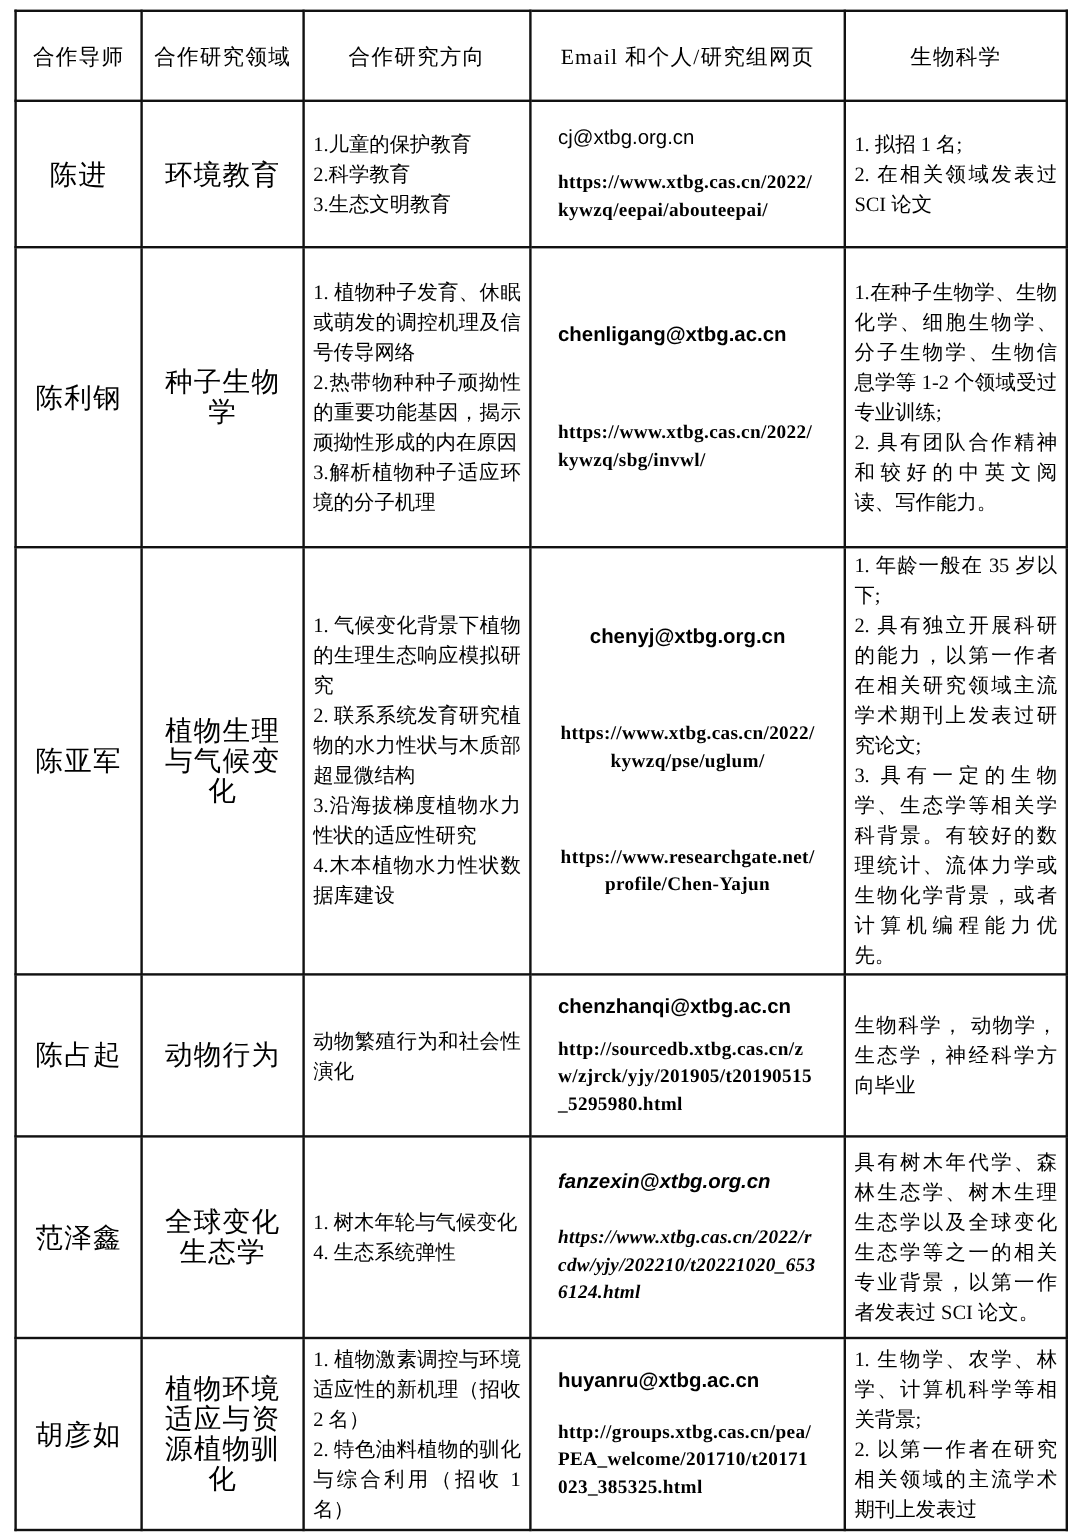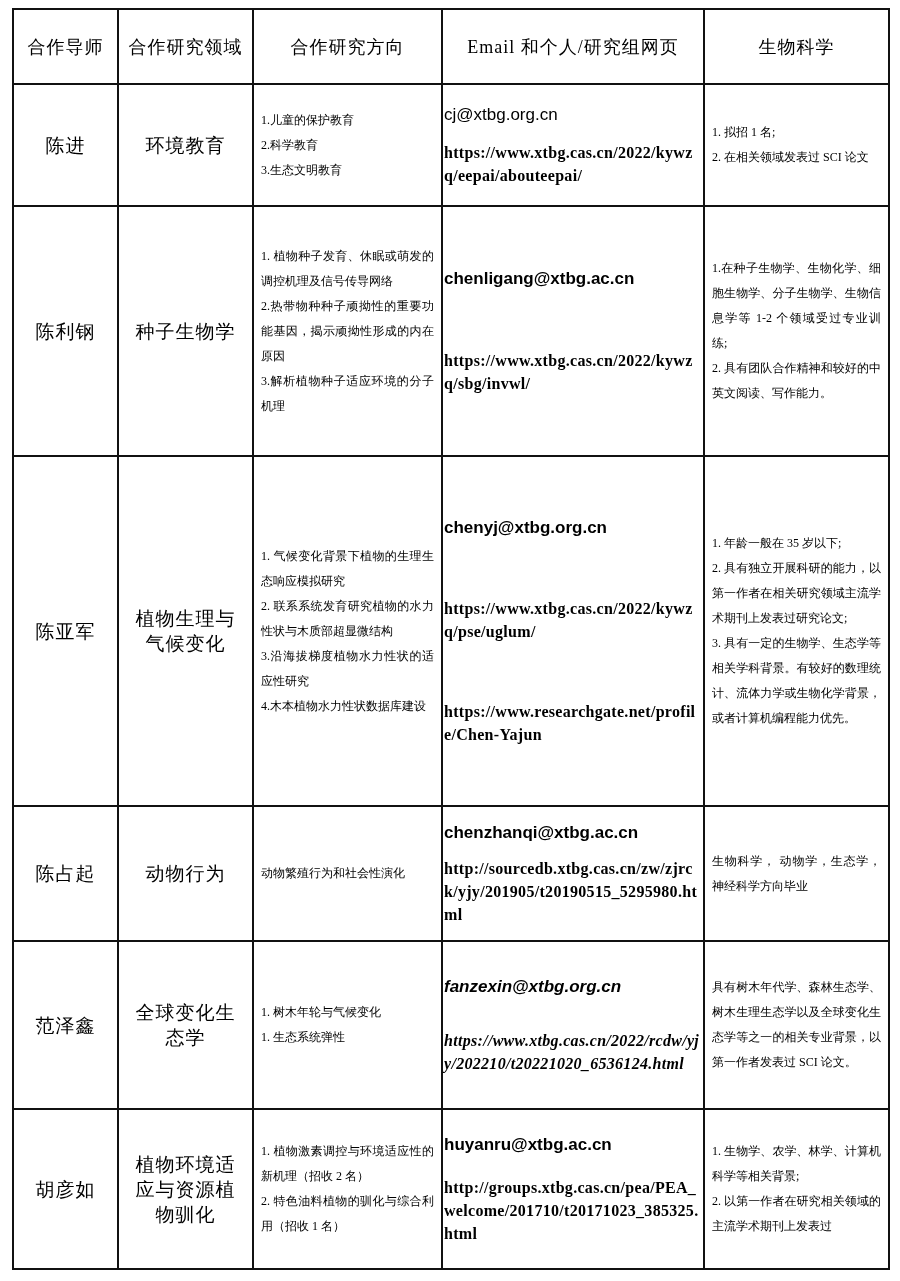--- a/index.html
+++ b/index.html
@@ -49,46 +49,46 @@
   th {
     font-weight: 400;
     font-size: 18px;
     text-align: center;
     vertical-align: middle;
     letter-spacing: 1px;
   }
   td.cell-center {
     text-align: center;
     vertical-align: middle;
-    font-size: 19px;
+    font-size: 23px;
     line-height: 25px;
     letter-spacing: 1px;
   }
   td.cell-left {
     text-align: left;
     vertical-align: middle;
-    font-size: 12px;
+    font-size: 17px;
     line-height: 25px;
   }
   .dir-item, .req-item {
     text-align: justify;
     text-justify: inter-character;
   }
   td.cell-contact {
-    padding: 0 1px;
+    padding: 0 22px;
     vertical-align: middle;
   }
   .contact-wrap {
     display: flex;
     flex-direction: column;
     justify-content: space-evenly;
   }
   tr.row0 .contact-wrap { height: 116px; }
   tr.row1 .contact-wrap { height: 244px; }
-  tr.row2 .contact-wrap { height: 344px; }
+  tr.row2 .contact-wrap { height: 344px; text-align: center; }
   tr.row3 .contact-wrap { height: 130px; }
   tr.row4 .contact-wrap { height: 162px; font-style: italic; }
   tr.row5 .contact-wrap { height: 154px; }
 
   .email {
     font-family: "Liberation Sans", "DejaVu Sans", sans-serif;
     font-weight: 700;
     font-size: 17px;
     line-height: 23px;
     word-break: break-all;
@@ -199,21 +199,21 @@
           </td>
           <td class="cell-left">
             <div class="req-item">生物科学， 动物学，生态学，神经科学方向毕业</div>
           </td>
         </tr>
         <tr class="row4">
           <td class="cell-center">范泽鑫</td>
           <td class="cell-center">全球变化生态学</td>
           <td class="cell-left">
             <div class="dir-item">1. 树木年轮与气候变化</div>
-            <div class="dir-item">1. 生态系统弹性</div>
+            <div class="dir-item">4. 生态系统弹性</div>
           </td>
           <td class="cell-contact">
             <div class="contact-wrap">
               <div class="email">fanzexin@xtbg.org.cn</div>
               <div class="url">https://www.xtbg.cas.cn/2022/rcdw/yjy/202210/t20221020_6536124.html</div>
             </div>
           </td>
           <td class="cell-left">
             <div class="req-item">具有树木年代学、森林生态学、树木生理生态学以及全球变化生态学等之一的相关专业背景，以第一作者发表过 SCI 论文。</div>
           </td>

